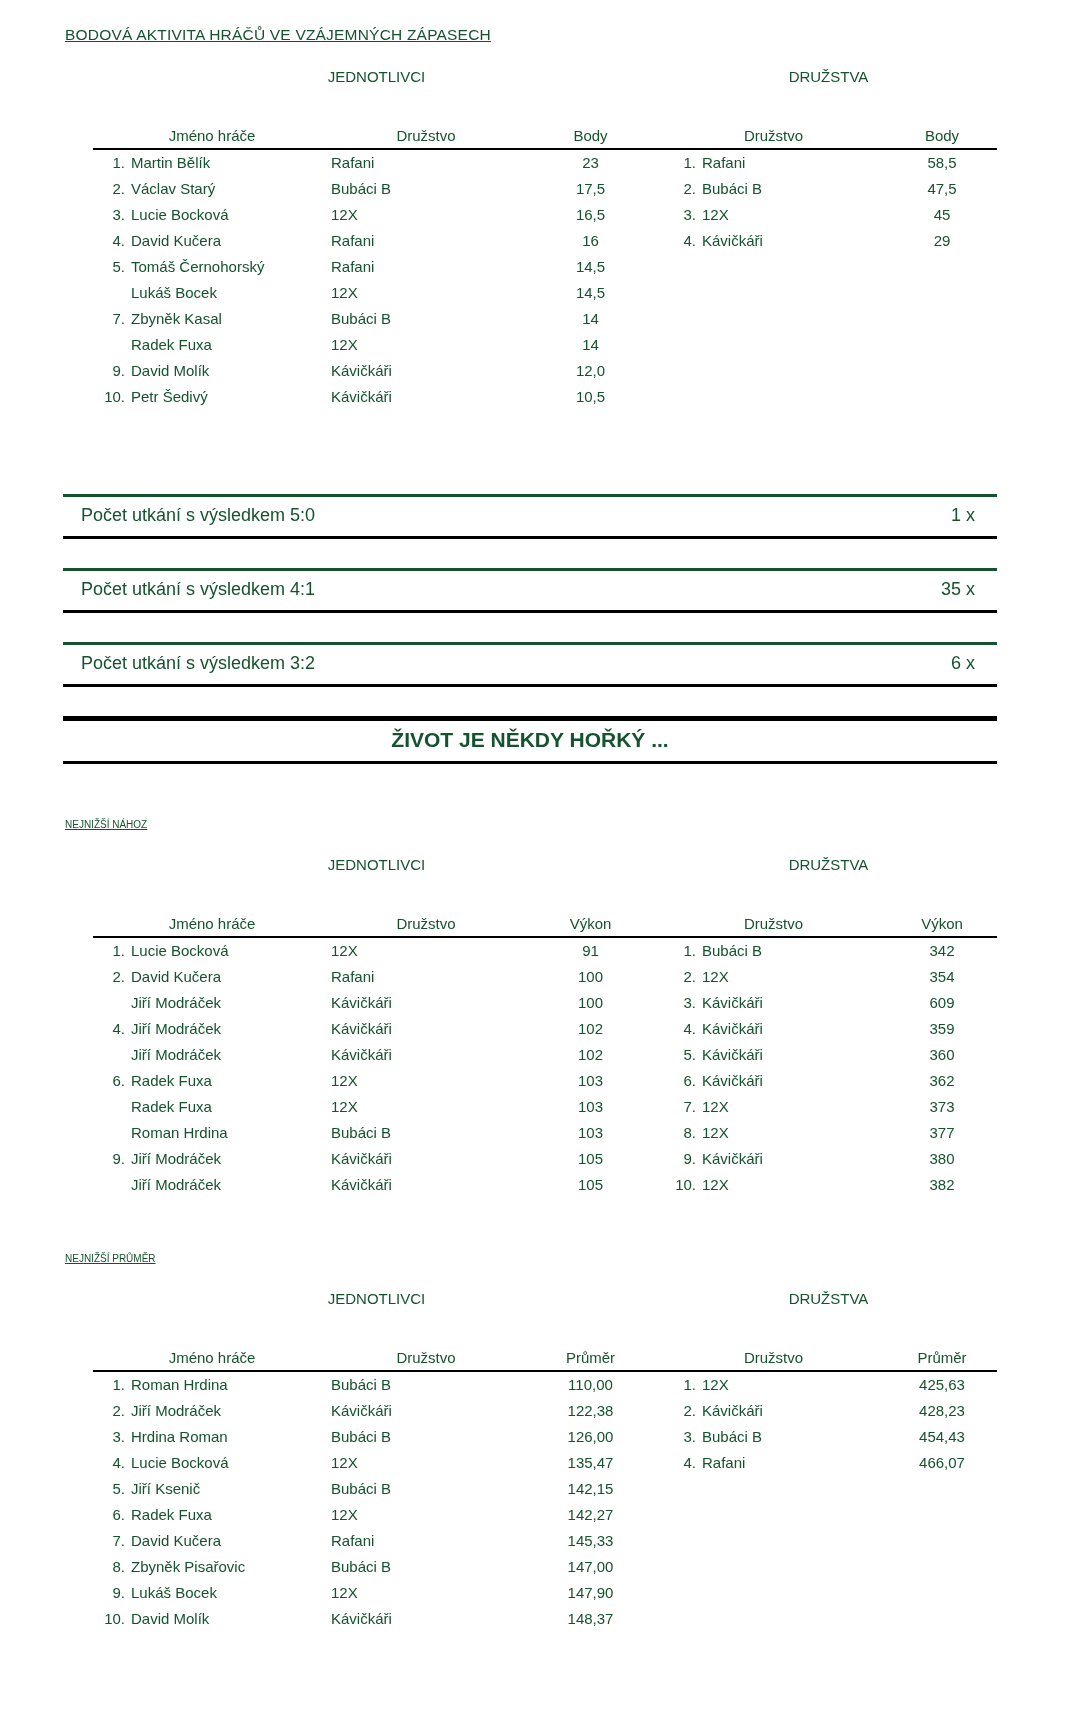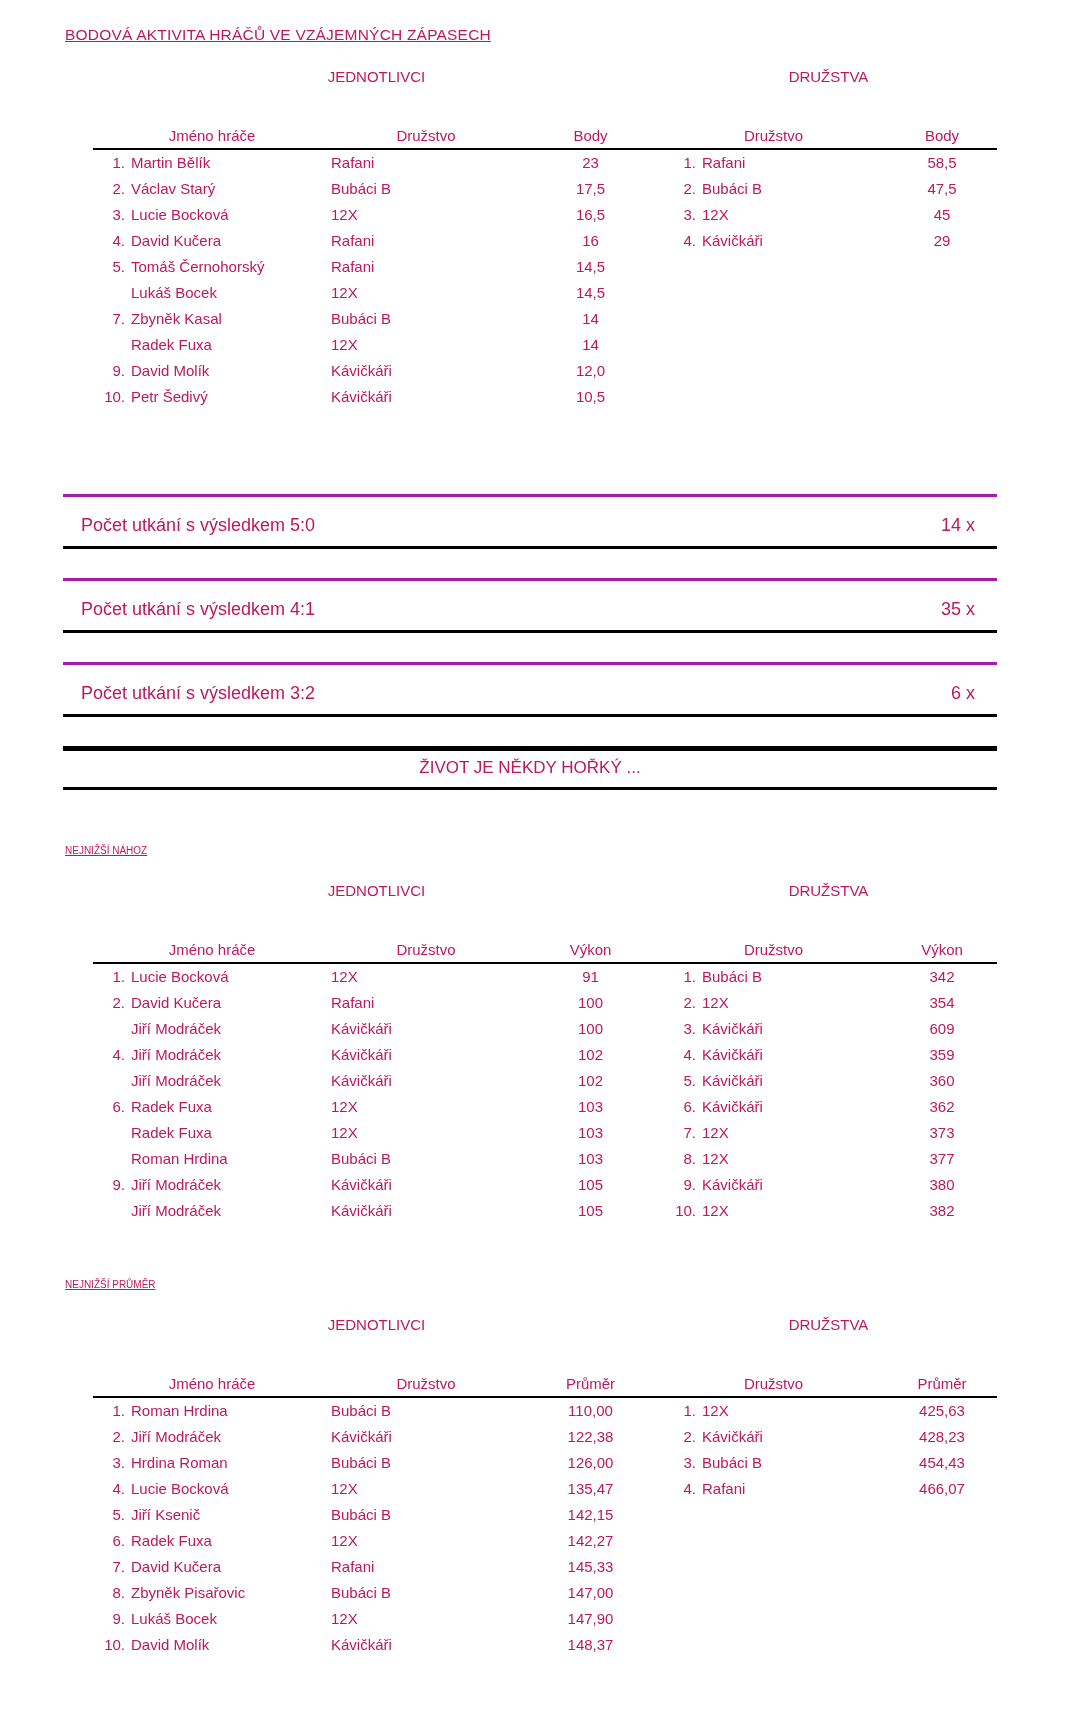--- a/index.html
+++ b/index.html
@@ -1,19 +1,19 @@
 <!DOCTYPE html>
 <html><head>
 <meta charset="utf-8">
 <style>
   html, body { margin:0; padding:0; background:#ffffff; }
   .page {
     width:1068px; min-height:1721px; box-sizing:border-box;
     padding:26px 71px 40px 63px;
-    background:#ffffff; color:#be185d;
+    background:#ffffff; color:#14532d;
     font-family:"Liberation Sans","DejaVu Sans",sans-serif;
     font-size:15px;
   }
   .doc-title {
     font-size:15.5px; font-weight:normal; text-decoration:underline;
     margin:0 0 24px 2px; letter-spacing:0.2px;
   }
   .tables-row { display:flex; justify-content:flex-end; align-items:flex-start; }
   .tbl-left  { width:567px; }
   .tbl-right { width:337px; }
@@ -27,27 +27,27 @@
   .c-rank { text-align:right; padding-right:6px; }
   .c-name, .c-team { text-align:left; }
   .c-val  { text-align:center; }
   col.lc-rank { width:38px; }  col.lc-name { width:200px; }
   col.lc-team { width:190px; } col.lc-val  { width:139px; }
   col.rc-rank { width:42px; }  col.rc-team { width:185px; } col.rc-val { width:110px; }
 
   .summaries { margin-top:84px; }
   .summary-row {
     display:flex; justify-content:space-between; align-items:center;
-    border-top:3px solid #a21caf; border-bottom:3px solid #000;
-    padding:18px 22px 10px 18px; margin-bottom:29px;
+    border-top:3px solid #14532d; border-bottom:3px solid #000;
+    padding:8px 22px 10px 18px; margin-bottom:29px;
     font-size:18px;
   }
   .banner {
     border-top:5px solid #000; border-bottom:3px solid #000;
-    text-align:center; font-weight:normal; font-size:17px;
+    text-align:center; font-weight:bold; font-size:21px;
     padding:7px 0 9px 0; margin-top:28px;
   }
   .section-heading {
     font-size:10px; font-weight:normal; text-decoration:underline;
     margin:55px 0 26px 2px;
   }
 </style>
 </head>
 <body>
 
@@ -184,21 +184,21 @@
     <td class="c-val">29</td>
   </tr>
 </tbody>
       </table>
     </div>
   </div>
 
   <div class="summaries">
   <div class="summary-row">
     <span>Počet utkání s výsledkem 5:0</span>
-    <span>14 x</span>
+    <span>1 x</span>
   </div>
 
   <div class="summary-row">
     <span>Počet utkání s výsledkem 4:1</span>
     <span>35 x</span>
   </div>
 
   <div class="summary-row">
     <span>Počet utkání s výsledkem 3:2</span>
     <span>6 x</span>

